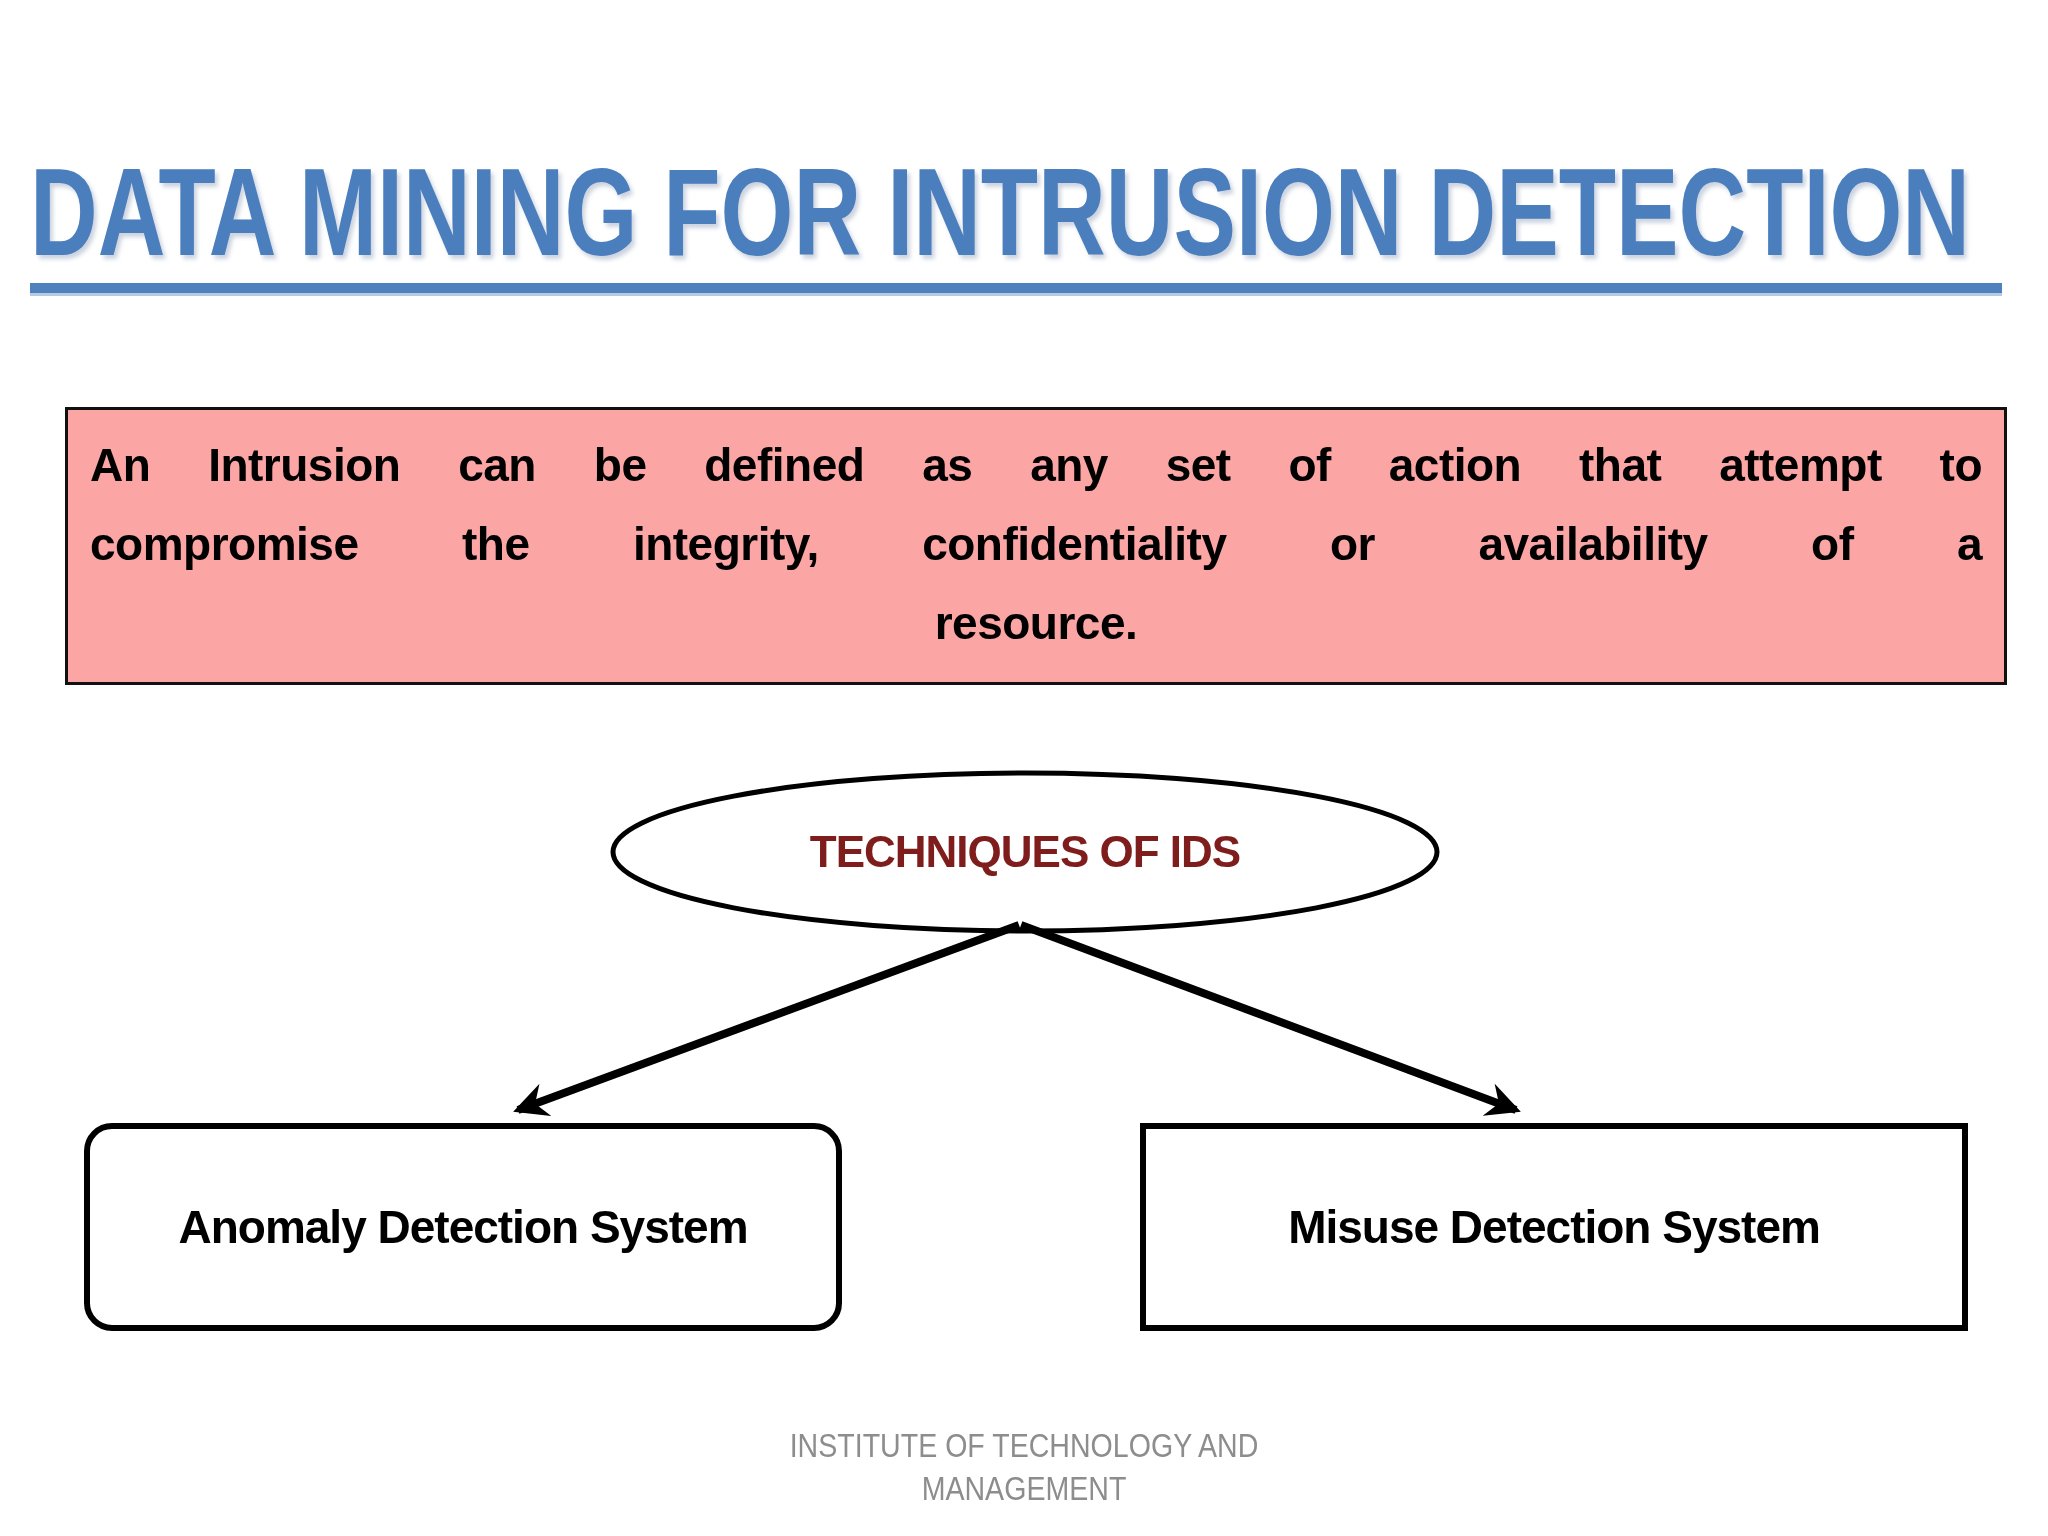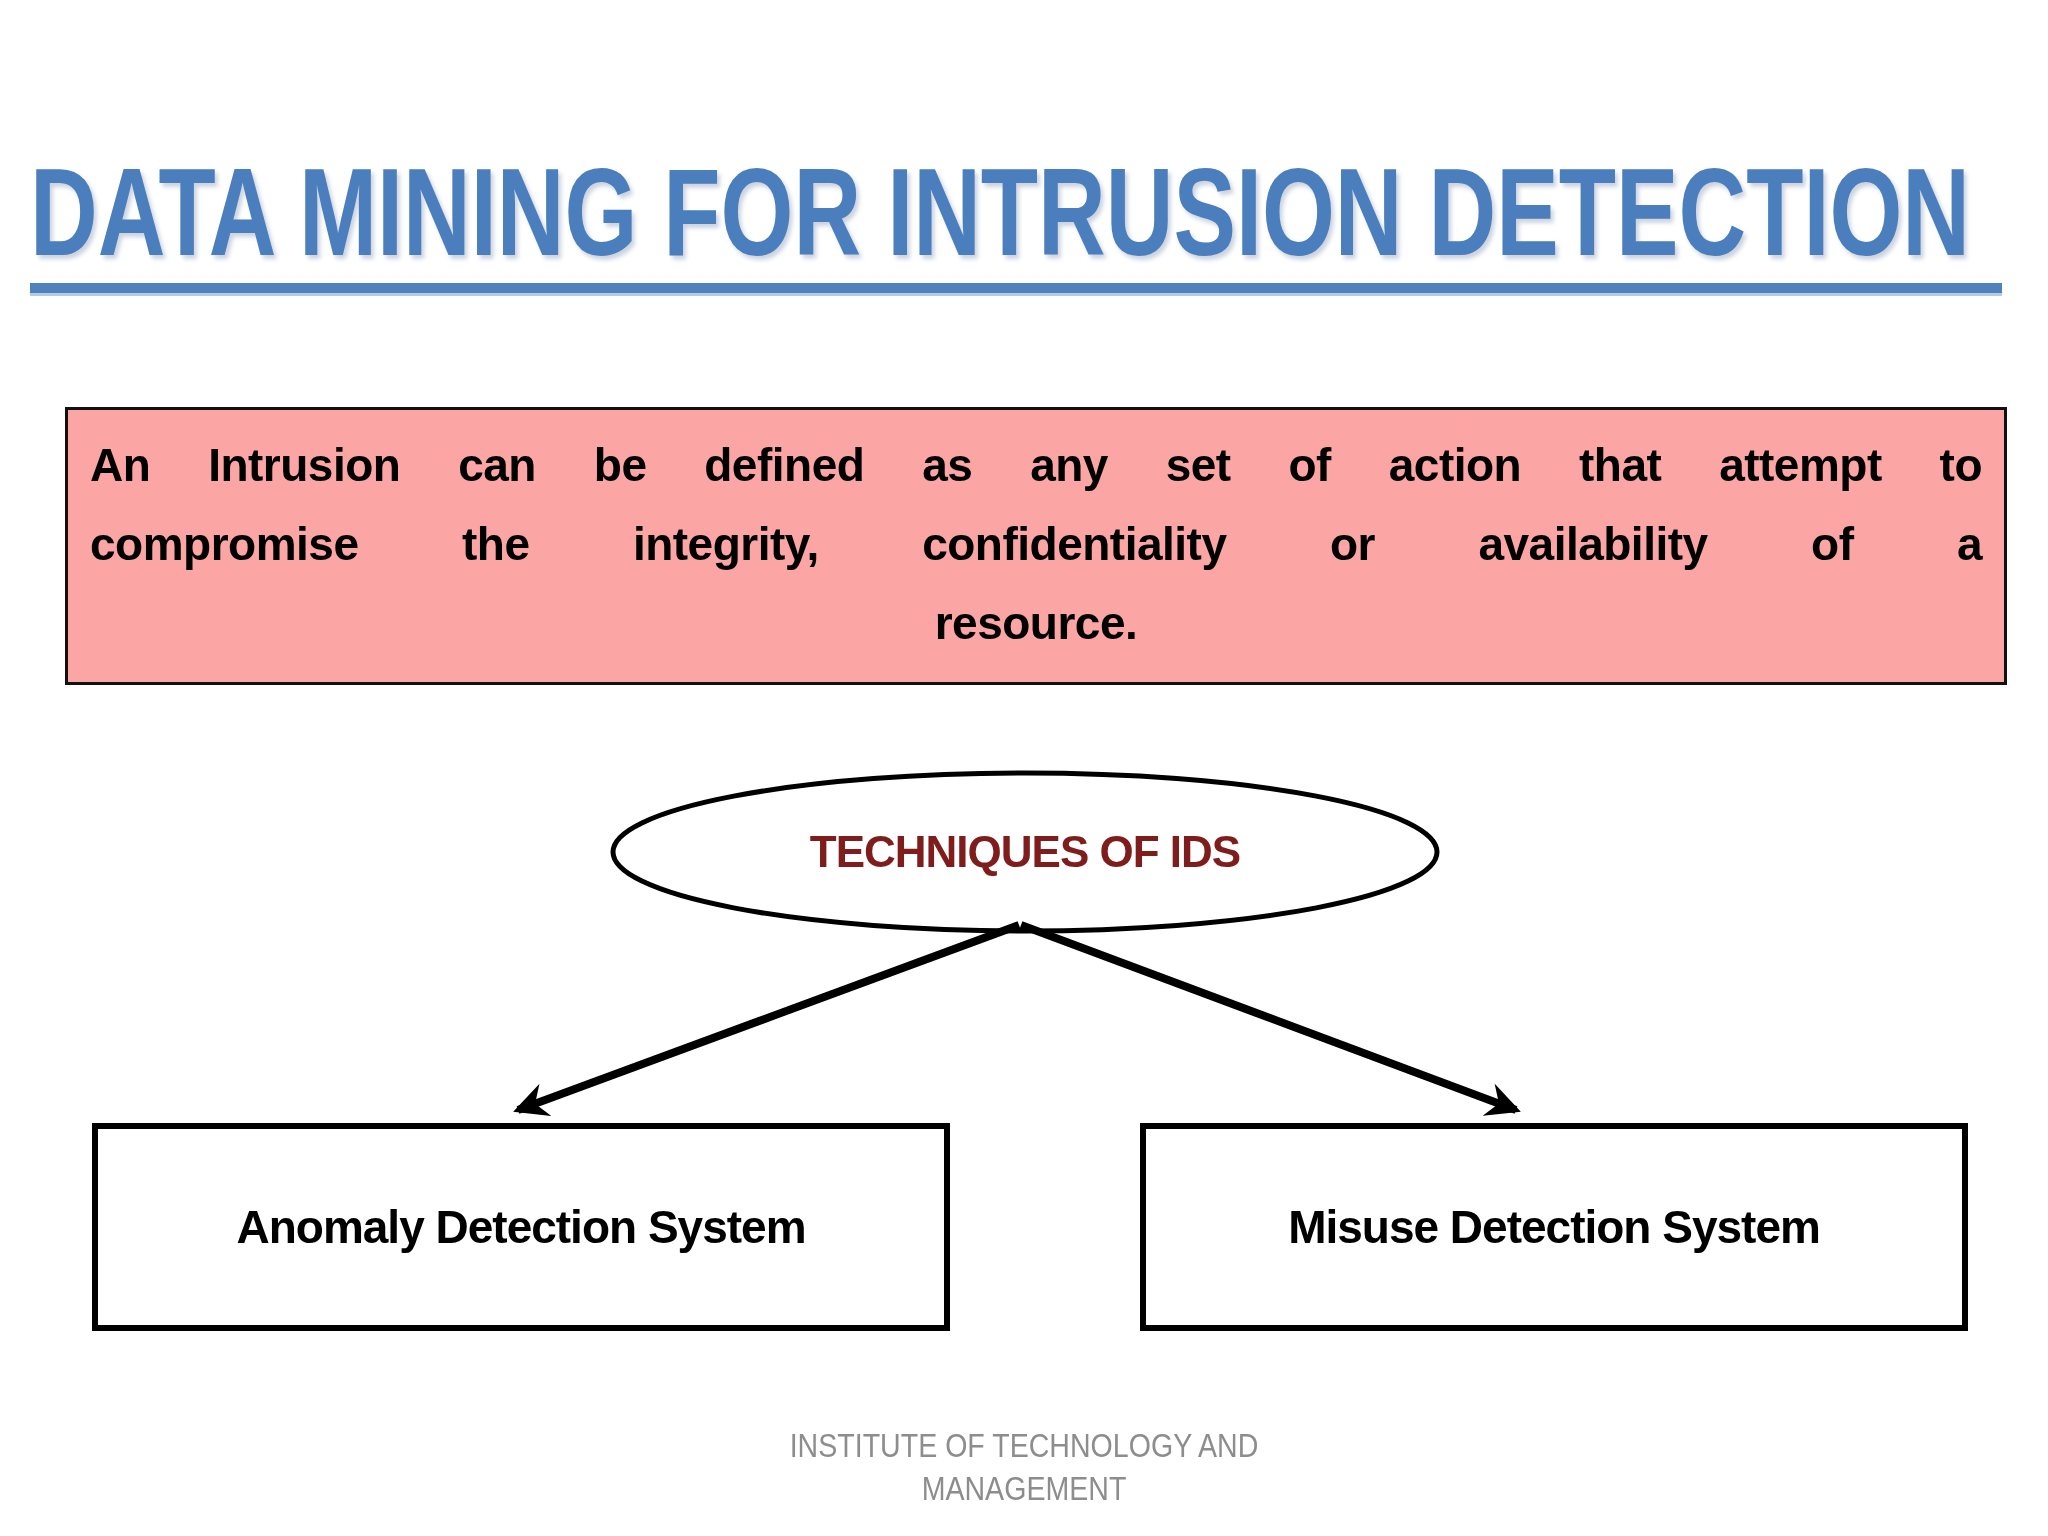--- a/index.html
+++ b/index.html
@@ -97,21 +97,21 @@
     border: 6px solid #000000;
     background: #ffffff;
     display: flex;
     align-items: center;
     justify-content: center;
     font-size: 46px;
     font-weight: bold;
     color: #000000;
     letter-spacing: -1px;
   }
-  .node-box.left  { left: 92px;  width: 858px; }
+  .node-box.left  { left: 84px;  width: 758px; border-radius: 28px; }
   .node-box.right { left: 1140px; width: 828px; }
 
   
   .footer {
     position: absolute;
     left: 0; top: 1424px;
     width: 2048px;
     text-align: center;
     font-size: 34px;
     line-height: 43px;

